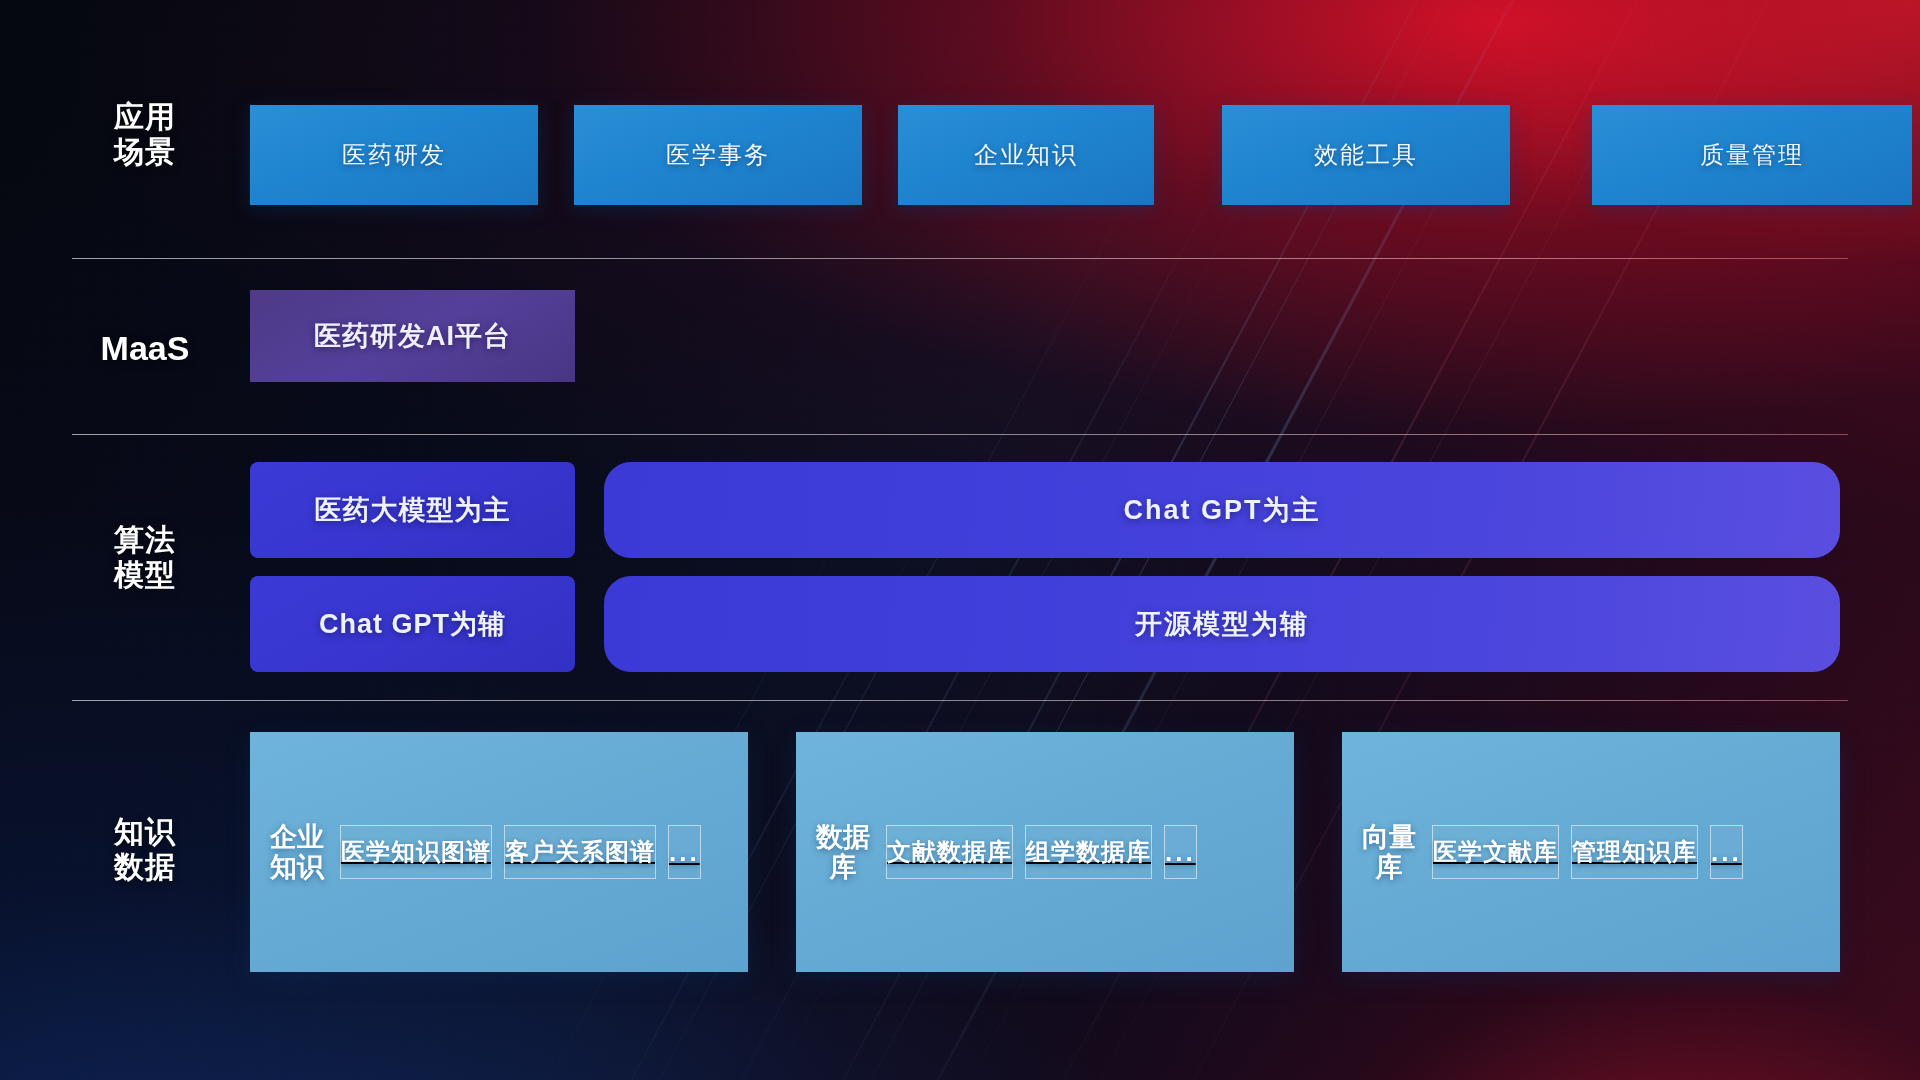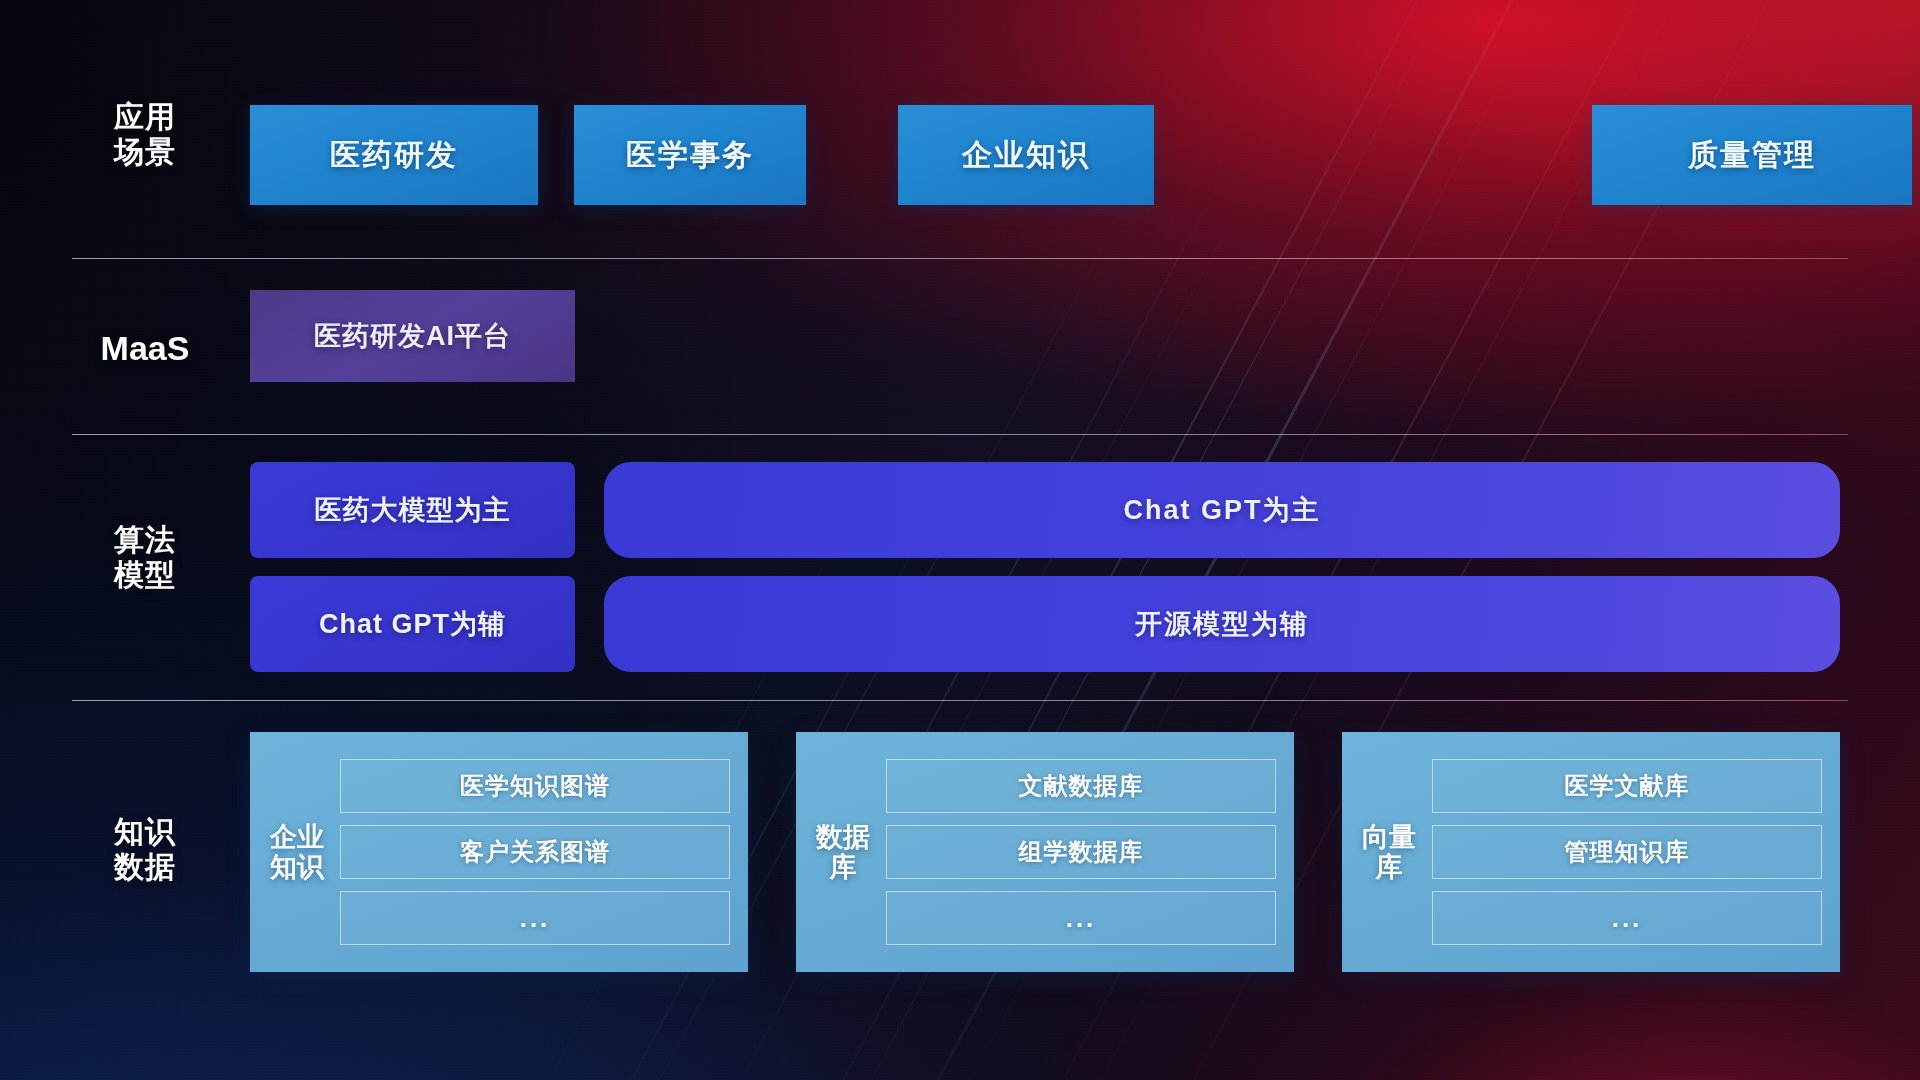--- a/index.html
+++ b/index.html
@@ -57,21 +57,21 @@
   .divider{
     position:absolute;left:72px;width:1776px;height:1px;
     background:linear-gradient(to right, rgba(255,255,255,0.62) 0%, rgba(255,255,255,0.50) 55%, rgba(255,190,190,0.55) 85%, rgba(255,150,160,0.45) 100%);
   }
 
   
   .appbox{
     position:absolute;top:0;height:100px;
     background:linear-gradient(160deg,#2a8fd6 0%, #1f84cf 45%, #1b76c2 100%);
     display:flex;align-items:center;justify-content:center;
-    color:#f2f8ff;font-size:30px;font-weight:bold;letter-spacing:2px;
+    color:#f2f8ff;font-size:24px;font-weight:normal;letter-spacing:2px;
     text-shadow:0 2px 6px rgba(0,20,45,0.45);
     box-shadow:0 4px 18px rgba(10,60,120,0.35);
   }
 
   
   .maas-left{
     position:absolute;top:0;left:250px;width:325px;height:92px;
     background:linear-gradient(150deg,#4e3a87 0%, #54409a 50%, #4a3584 100%);
     display:flex;align-items:center;justify-content:center;
     color:#eef0ff;font-size:27px;font-weight:bold;letter-spacing:1px;
@@ -110,21 +110,21 @@
     display:flex;align-items:center;
     padding:0 18px;box-sizing:border-box;
     box-shadow:0 6px 22px rgba(10,50,95,0.3);
   }
   .kgroup-title{
     width:58px;flex:0 0 58px;
     color:#ffffff;font-size:27px;font-weight:bold;
     text-align:center;line-height:1.12;letter-spacing:0;
     text-shadow:0 2px 6px rgba(5,40,80,0.45);
   }
-  .kitems{flex:1;display:flex;flex-direction:column;gap:12px;padding-left:14px;}
+  .kitems{flex:1;display:flex;flex-direction:row;gap:12px;padding-left:14px;text-decoration:underline;}
   .kitem{
     height:52px;
     border:1px solid rgba(255,255,255,0.55);
     display:flex;align-items:center;justify-content:center;
     color:#ffffff;font-size:24px;font-weight:bold;letter-spacing:1px;
     text-shadow:0 1px 5px rgba(5,40,80,0.4);
     background:rgba(255,255,255,0.04);
   }
   .kitem.ellipsis{font-size:26px;letter-spacing:3px;}
 </style>
@@ -155,22 +155,23 @@
 </div>
 
 <div id="stage">
 
   <div class="row" id="row-app" style="top:105px;height:100px;">
     <div class="rowlabel" style="top:-6px;font-size:30px;">
       <div>应用</div>
       <div>场景</div>
     </div>
     <div class="appbox" style="left:250px;width:288px;">医药研发</div>
-    <div class="appbox" style="left:574px;width:232px;">医学事务</div>
+    <div class="appbox" style="left:574px;width:288px;">医学事务</div>
     <div class="appbox" style="left:898px;width:256px;">企业知识</div>
+    <div class="appbox" style="left:1222px;width:288px;">效能工具</div>
     <div class="appbox" style="left:1592px;width:320px;">质量管理</div>
   </div>
 
   <div class="divider" style="top:258px;"></div>
 
   <div class="row" id="row-maas" style="top:290px;height:122px;">
     <div class="rowlabel" style="top:38px;font-size:34px;letter-spacing:0;">MaaS</div>
     <div class="maas-left">医药研发AI平台</div>
   </div>
 

